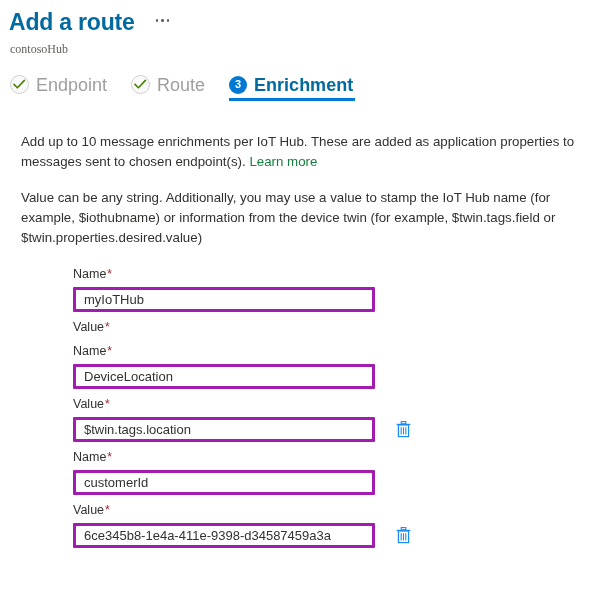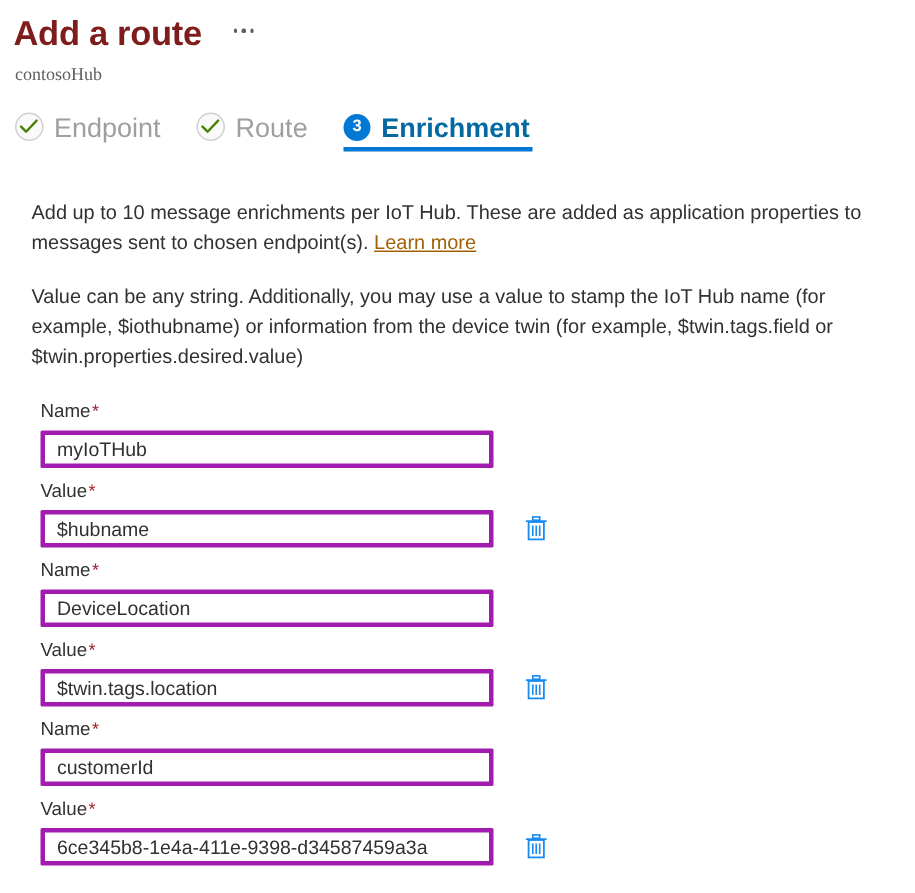--- a/index.html
+++ b/index.html
@@ -21,21 +21,21 @@
     padding: 8px 0 0 9px;
   }
   .title-row {
     display: flex;
     align-items: flex-start;
   }
   .page-title {
     font-size: 23px;
     font-weight: bold;
     line-height: 28px;
-    color: #7f1d1d;
+    color: #0369a1;
     letter-spacing: -0.2px;
     margin: 0;
   }
   .ellipsis-menu {
     margin-left: 19px;
     margin-top: 9px;
     display: flex;
     align-items: center;
     gap: 3px;
     cursor: pointer;
@@ -128,28 +128,28 @@
   }
   .desc {
     font-size: 13.3px;
     line-height: 20px;
     color: #323130;
     max-width: 570px;
   }
   .desc-1 { margin-top: 31px; }
   .desc-2 { margin-top: 16px; }
   .learn-more {
-    color: #a16207;
-    text-decoration: underline;
+    color: #15803d;
     cursor: pointer;
   }
 
   
   .form {
     margin-top: 18px;
+    margin-left: 46px;
   }
   .field-group { margin-bottom: 6px; }
   .field {
     margin-bottom: 7px;
   }
   .field-label {
     font-size: 12.5px;
     line-height: 17px;
     color: #323130;
     margin-bottom: 4px;
@@ -243,33 +243,20 @@
 
     <div class="field-group">
       <div class="field">
         <div class="field-label"><span>Name</span><span class="req">*</span></div>
         <div class="field-row">
           <input class="text-input" type="text" value="myIoTHub" style="">
         </div>
       </div>
       <div class="field">
         <div class="field-label"><span>Value</span><span class="req">*</span></div>
-        <div class="field-row">
-          <input class="text-input" type="text" value="$hubname" style="">
-          <button class="delete-btn">
-            <svg width="15" height="17" viewBox="0 0 15 17" aria-hidden="true">
-              <rect x="5.2" y="0.6" width="4.6" height="2.2" fill="none" stroke="#1a8cf0" stroke-width="1.1"></rect>
-              <line x1="0.6" y1="3.4" x2="14.4" y2="3.4" stroke="#1a8cf0" stroke-width="1.2"></line>
-              <rect x="2.4" y="4" width="10.2" height="11.6" fill="none" stroke="#1a8cf0" stroke-width="1.2"></rect>
-              <line x1="5.2" y1="6.3" x2="5.2" y2="13.4" stroke="#1a8cf0" stroke-width="1.1"></line>
-              <line x1="7.5" y1="6.3" x2="7.5" y2="13.4" stroke="#1a8cf0" stroke-width="1.1"></line>
-              <line x1="9.8" y1="6.3" x2="9.8" y2="13.4" stroke="#1a8cf0" stroke-width="1.1"></line>
-            </svg>
-          </button>
-        </div>
       </div>
     </div>
 
     <div class="field-group">
       <div class="field">
         <div class="field-label"><span>Name</span><span class="req">*</span></div>
         <div class="field-row">
           <input class="text-input" type="text" value="DeviceLocation" style="">
         </div>
       </div>

